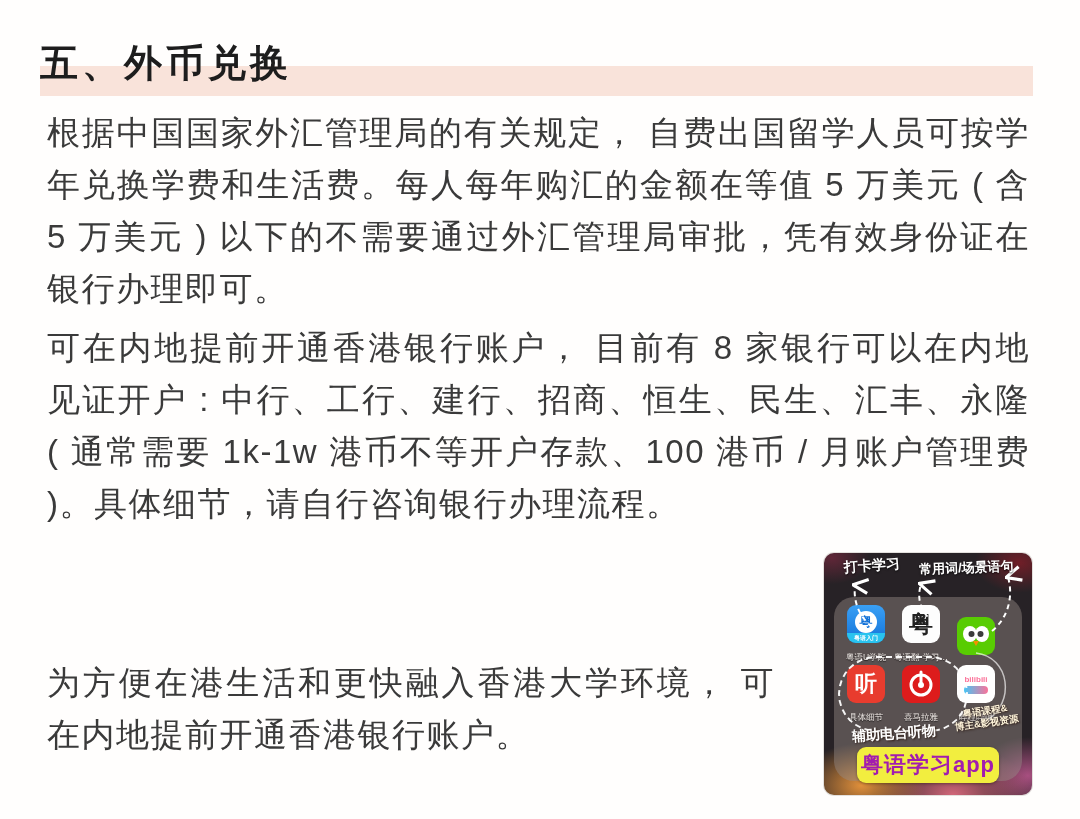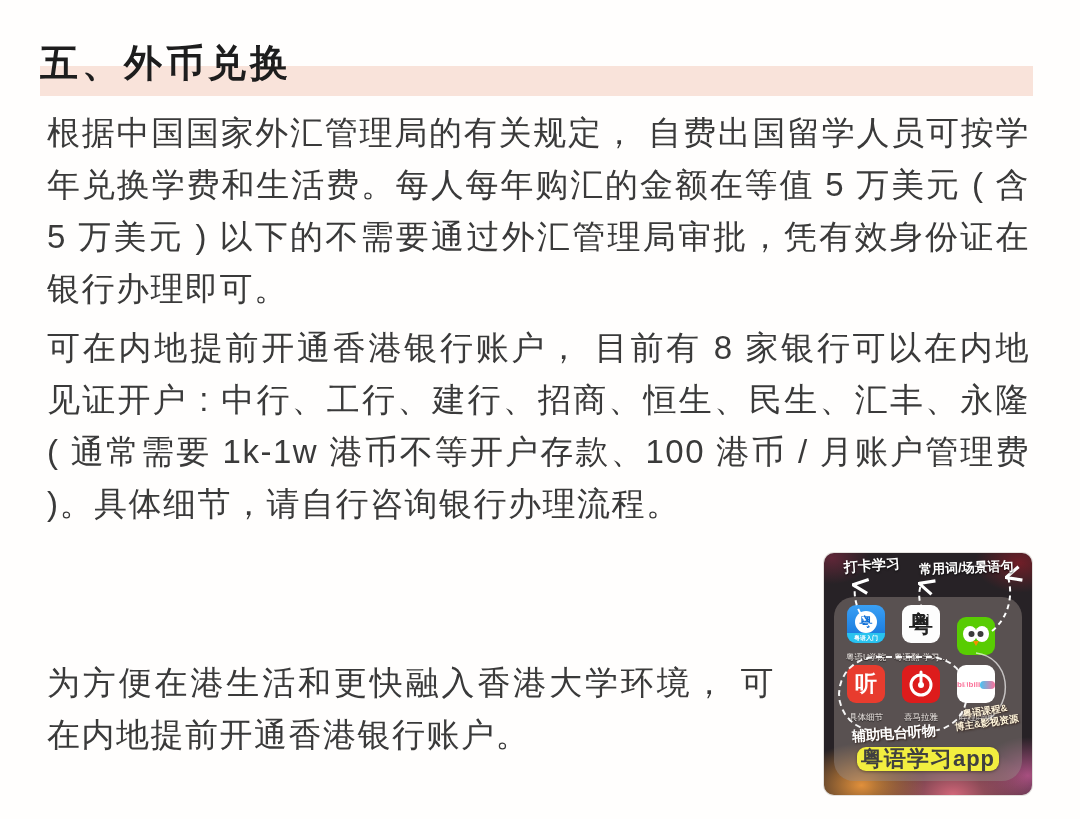--- a/index.html
+++ b/index.html
@@ -71,41 +71,41 @@
     margin-top:-4px;
   }
   .icon-u-academy .ribbon{
     position:absolute; left:0; right:0; bottom:0; height:10px; background:#29c3ef;
     color:#fff; font-size:6px; line-height:10px; font-weight:700;
   }
   .icon-translate{background:#fdfdfd; color:#222; font-size:24px; font-weight:700;}
   .icon-duolingo{background:#58cc02;}
   .icon-ximalaya{background:#e83c2e; color:#fff; font-size:22px; font-weight:700;}
   .icon-netease{background:#dd1c1c;}
-  .icon-bilibili{background:#fff; }
+  .icon-bilibili{background:#fff; flex-direction:column;}
   .icon-bilibili .wordmark{color:#fb7299; font-weight:700; font-size:8px; letter-spacing:0;}
   .icon-bilibili .tag{
     margin-top:2px; width:24px; height:8px; border-radius:4px;
     background:linear-gradient(90deg,#45c5f5,#fb7299);
   }
   .dashed-ring{
     position:absolute; left:14px; top:103px; width:126px; height:72px;
     border:2px dashed rgba(255,255,255,.95); border-radius:38px; z-index:2;
   }
   .anno{
     position:absolute; color:#fff; font-weight:700; z-index:4;
     text-shadow:1px 1px 2px rgba(40,20,10,.85);
   }
   .anno-left{left:28px; top:172px; font-size:14px; transform:rotate(-4deg); white-space:nowrap;}
   .anno-right{left:130px; top:152px; font-size:9.5px; transform:rotate(-8deg);
     color:#fdf3d9; line-height:12px; text-align:center; white-space:nowrap;}
   .banner{
-    position:absolute; left:33px; top:194px; width:142px; height:24px; z-index:4;
+    position:absolute; left:33px; top:194px; width:142px; height:36px; z-index:4;
     background:#f2ee3f; border-radius:9px; display:flex; align-items:center; justify-content:center;
-    font-size:22px; font-weight:700; color:#404040; letter-spacing:1px;
+    font-size:22px; font-weight:700; color:#a21caf; letter-spacing:1px;
     box-shadow:0 1px 3px rgba(0,0,0,.35);
   }
 </style>
 </head>
 <body>
 
 <div class="page">
 
   <div class="section-heading" id="heading-1">
     <div class="bar"></div>

